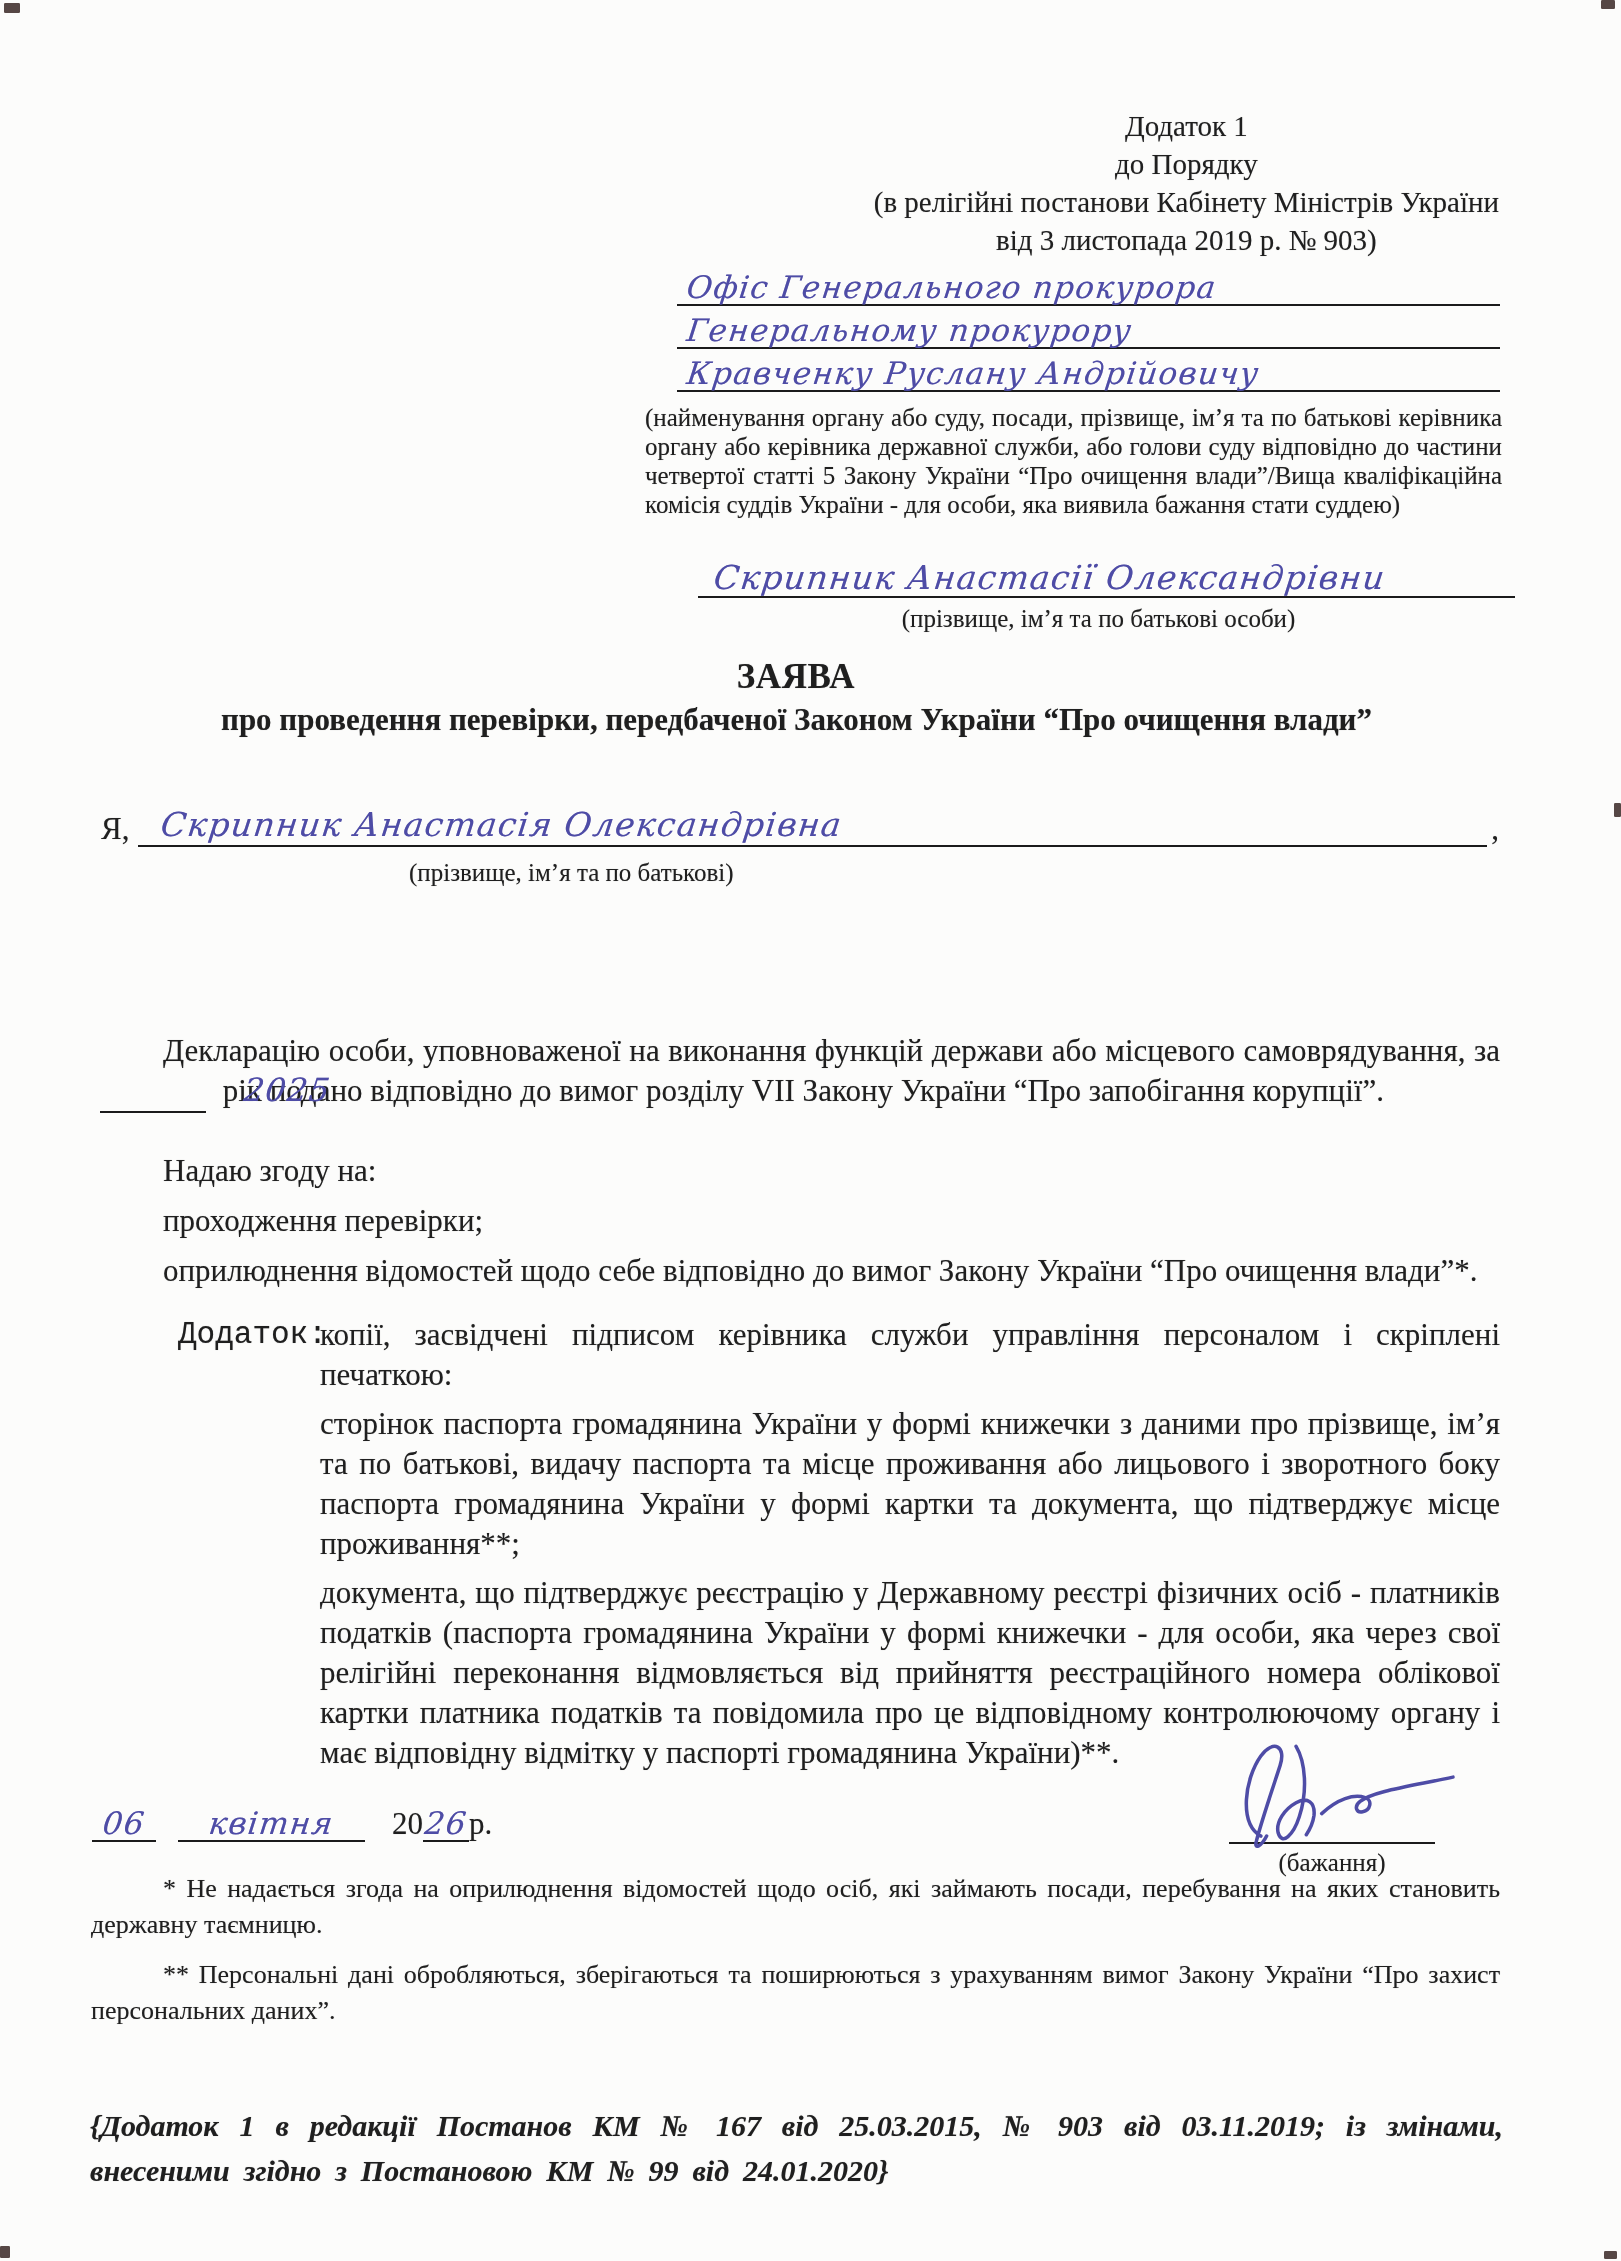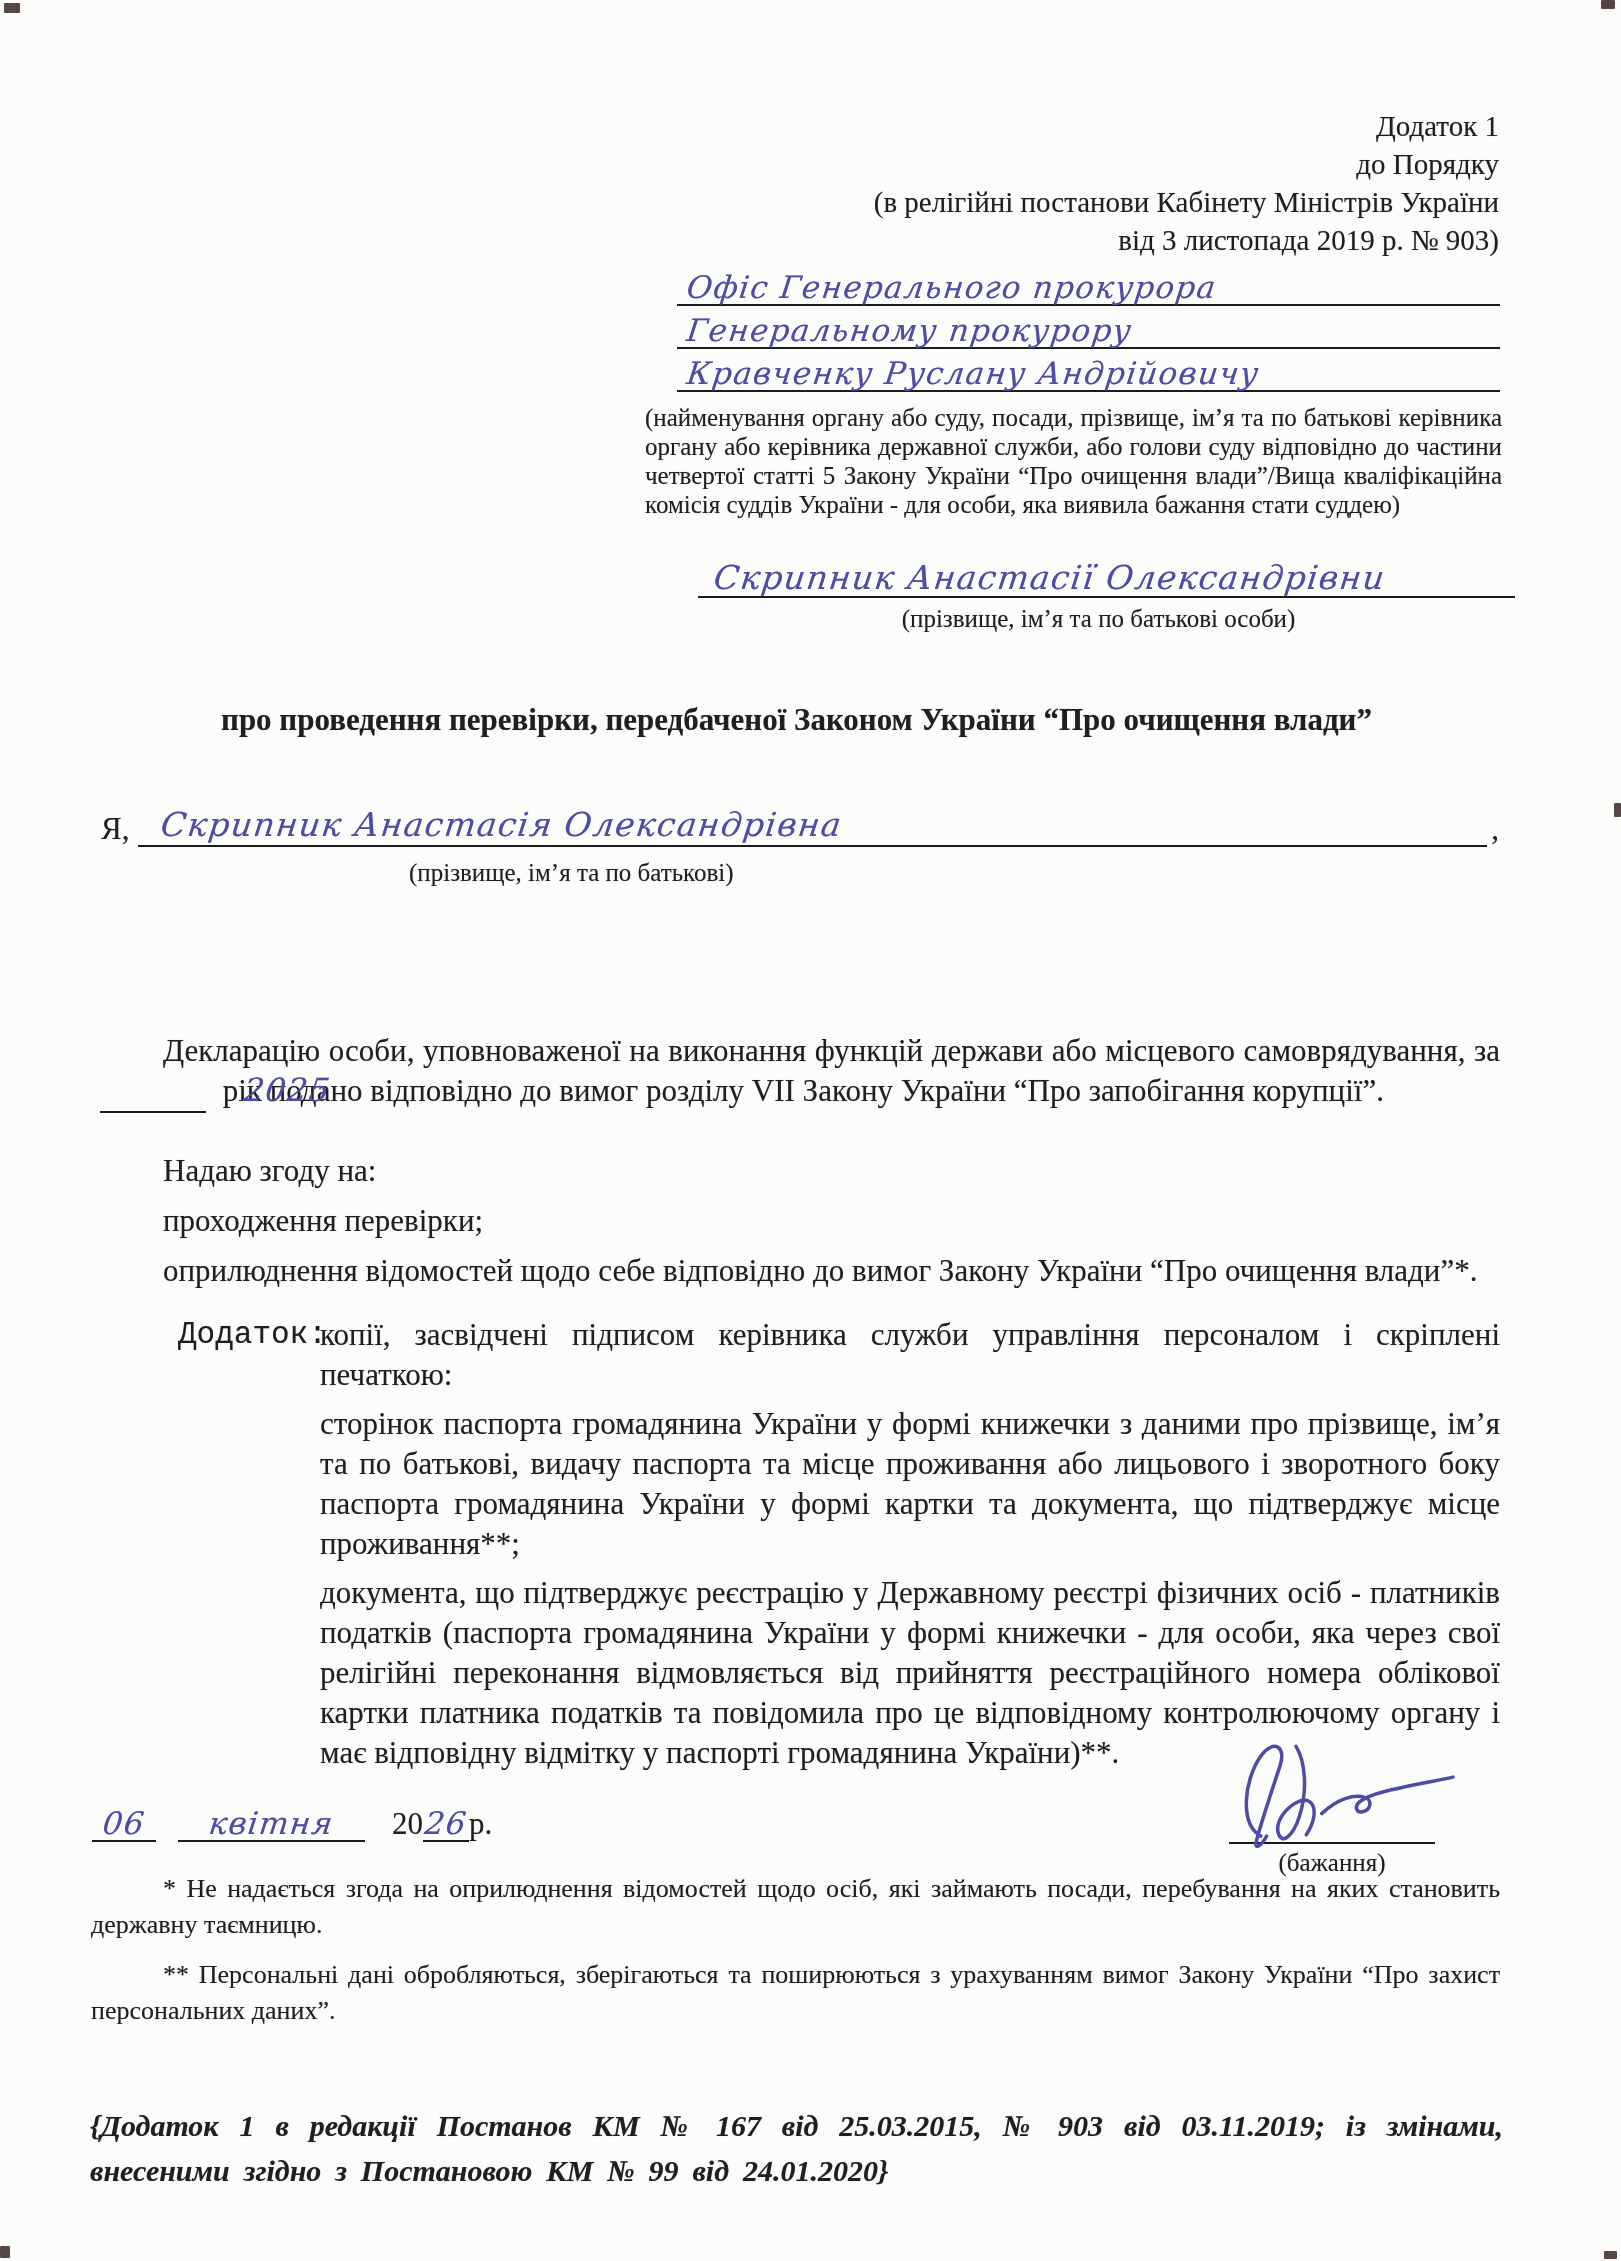--- a/index.html
+++ b/index.html
@@ -14,21 +14,21 @@
   .hand{
     font-family:"DejaVu Serif", serif;
     font-style:italic;
     display:inline-block;
     transform:skewX(-7deg);
     letter-spacing:1.3px;
     color:var(--ink,#4e4ca6);
     text-shadow:0 0 0.6px rgba(78,76,166,.45);
   }
   
-  .header-note{position:absolute;top:107px;right:122px;text-align:right;font-size:29px;line-height:38px;}
+  .header-note{position:absolute;top:107px;right:122px;text-align:center;font-size:29px;line-height:38px;}
   
   .addressee{position:absolute;left:677px;top:263px;width:823px;}
   .addr-line{height:41px;border-bottom:2.6px solid #1b1b1b;display:flex;align-items:flex-end;padding-left:9.6px;}
   .addr-line .hand{font-size:31px;line-height:33px;}
   .addr-caption{position:absolute;left:645px;top:403px;width:857px;font-size:25px;line-height:29px;text-align:justify;}
   
   .name-line{position:absolute;left:698px;top:547px;width:801px;height:49px;border-bottom:2.6px solid #1b1b1b;display:flex;align-items:flex-end;padding-left:16px;}
   .name-line .hand{font-size:33px;line-height:36px;}
   .name-caption{position:absolute;left:698px;top:605px;width:801px;text-align:center;font-size:25px;}
   
@@ -104,20 +104,21 @@
     </div>
   </div>
 
   <div class="addr-caption printed">(найменування органу або суду, посади, прізвище, ім’я та по батькові керівника органу або керівника державної служби, або голови суду відповідно до частини четвертої статті 5 Закону України “Про очищення влади”/Вища кваліфікаційна комісія суддів України - для особи, яка виявила бажання стати суддею)</div>
 
   <div class="name-line">
     <span class="hand">Скрипник Анастасії Олександрівни</span>
   </div>
   <div class="name-caption printed">(прізвище, ім’я та по батькові особи)</div>
 
+  <div class="title printed">ЗАЯВА</div>
   <div class="subtitle printed">про проведення перевірки, передбаченої Законом України “Про очищення влади”</div>
 
   <div class="ya-row printed">
     <span>Я,</span>
     <span class="ya-fill">
       <span class="hand">Скрипник Анастасія Олександрівна</span>
     </span>
     <span class="ya-comma">,</span>
   </div>
   <div class="ya-caption printed">(прізвище, ім’я та по батькові)</div>

